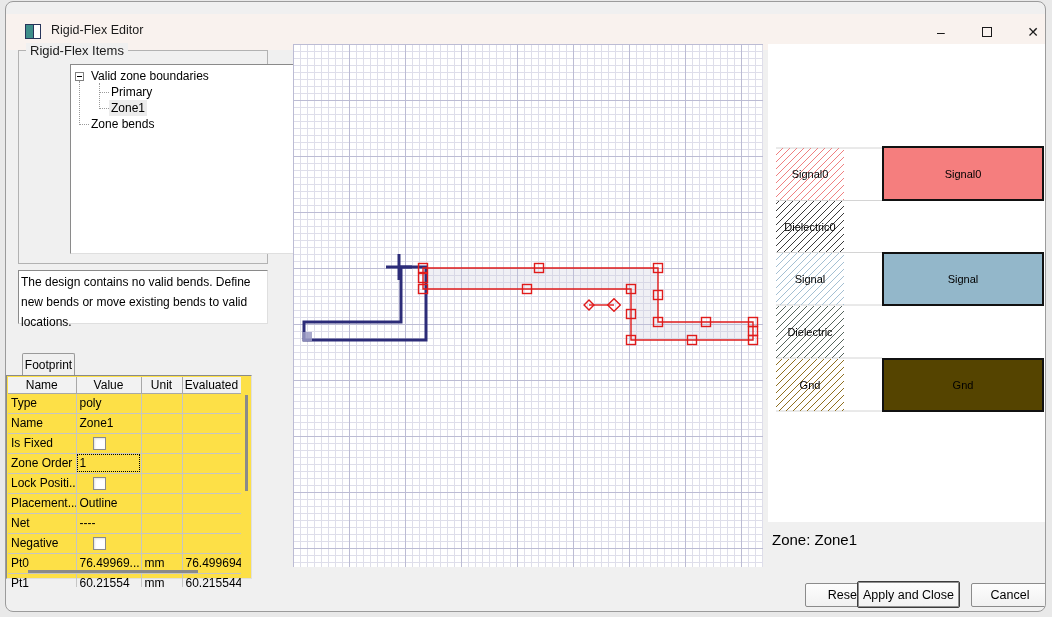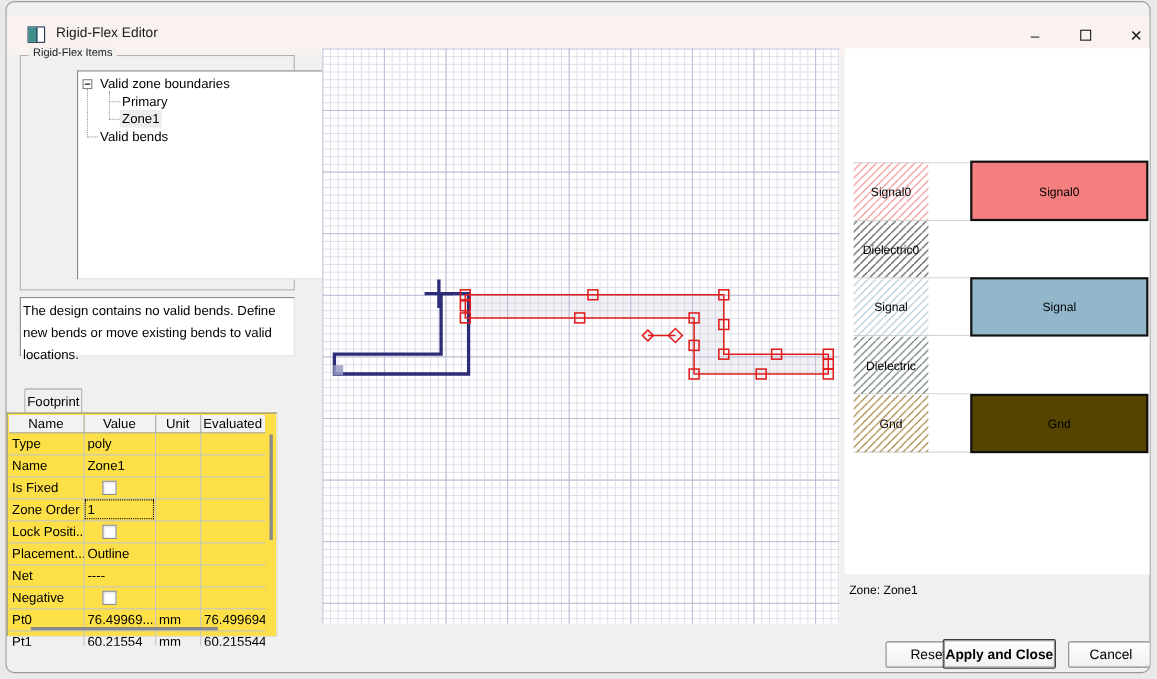--- a/index.html
+++ b/index.html
@@ -10,21 +10,21 @@
   #titlebar { position:absolute; left:0; top:12px; right:0; height:36px; background:#f9f2ee; }
   #title-icon { position:absolute; left:19px; top:10px; width:16px; height:15px; border:1px solid #27355a; background:#fff; }
   #title-icon .ic-left { position:absolute; left:0; top:0; width:8px; height:13px; background:#3e8e8a; border-right:1px solid #27355a; }
   #title-text { position:absolute; left:45px; top:9px; font-size:12.5px; color:#1a1a1a; }
   .win-btn { position:absolute; top:0; width:46px; height:36px; display:flex; align-items:center; justify-content:center;
              font-size:14px; color:#1a1a1a; cursor:default; }
   #btn-min { left:912px; } #btn-max { left:958px; } #btn-close { left:1004px; }
   #btn-max .sq { width:10px; height:10px; border:1.3px solid #1a1a1a; }
   
   #groupbox { position:absolute; left:12px; top:48px; width:250px; height:214px; border:1px solid #b2b2b2; }
-  #group-label { position:absolute; left:20px; top:41px; background:#f0f0f0; padding:0 4px; font-size:10px; color:#1a1a1a; }
+  #group-label { position:absolute; left:20px; top:41px; background:#f0f0f0; padding:0 4px; font-size:13px; color:#1a1a1a; }
   #treebox { position:absolute; left:20px; top:62px; width:236px; height:190px; background:#fff;
              border:1px solid #8a8a8a; border-right-color:#dfdfdf; border-bottom-color:#dfdfdf;margin-left:44px; }
   .guide-v { position:absolute; border-left:1px dotted #9a9a9a; width:0; }
   .guide-h { position:absolute; border-top:1px dotted #9a9a9a; height:0; }
   .tree-row { position:absolute; height:16px; display:flex; align-items:center; font-size:12px; color:#000; white-space:nowrap; }
   .expander { width:9px; height:9px; border:1px solid #808080; background:#fff; position:relative; margin-right:5px; flex:none; }
   .expander::before { content:""; position:absolute; left:1px; top:3px; width:5px; height:1px; background:#000; }
   .tree-label { padding:1px 2px; }
   .tree-label.selected { background:#ececec; }
   
@@ -54,26 +54,26 @@
   #canvas { position:absolute; left:287px; top:42px; width:470px; height:523px; background:#fff;
             background-image:
               linear-gradient(#bcbcd4 1px, transparent 1px),
               linear-gradient(90deg, #bcbcd4 1px, transparent 1px),
               linear-gradient(#dedeea 1px, transparent 1px),
               linear-gradient(90deg, #dedeea 1px, transparent 1px);
             background-size:56px 56px,56px 56px,7px 7px,7px 7px; }
   #canvas svg { position:absolute; left:0; top:0; }
   
   #stackpanel { position:absolute; left:762px; top:42px; width:281px; height:478px; background:#fff; }
-  #zone-label { position:absolute; left:766px; top:529px; font-size:11px; color:#000;text-align:center; }
+  #zone-label { position:absolute; left:766px; top:529px; font-size:15px; color:#000;text-align:center; }
   
   .btn { position:absolute; height:24px; background:linear-gradient(#fdfdfd,#f1f1f1); border:1px solid #8b8b8b;
          border-radius:2px; font-size:12.5px; display:flex; align-items:center; justify-content:center; cursor:default; }
   #btn-reset { left:763px; top:581px; width:78px;margin-left:36px; }
-  #btn-apply { left:851px; top:579px; width:103px; height:27px; border:1px solid #3c3c3c; box-shadow:0 0 0 1px #8f8f8f inset;font-weight:bold; }
+  #btn-apply { left:851px; top:579px; width:103px; height:27px; border:1px solid #3c3c3c; box-shadow:0 0 0 1px #8f8f8f inset; }
   #btn-cancel { left:965px; top:581px; width:78px; }
   text { font-family:"Liberation Sans", sans-serif; }
 </style>
 </head>
 <body>
 
 <div id="window">
 
   <div id="titlebar">
     <div id="title-icon">
@@ -99,21 +99,21 @@
       <span class="expander"></span>
       <span class="tree-label">Valid zone boundaries</span>
     </div>
     <div class="tree-row" style="left:38px;top:19px">
       <span class="tree-label">Primary</span>
     </div>
     <div class="tree-row" style="left:38px;top:35px">
       <span class="tree-label selected">Zone1</span>
     </div>
     <div class="tree-row" style="left:18px;top:51px">
-      <span class="tree-label">Valid bends</span>
+      <span class="tree-label">Zone bends</span>
     </div>
   </div>
 
   <div id="messagebox">The design contains no valid bends.  Define new bends or move existing bends to valid locations.</div>
 
   <div id="tab-footprint">Footprint</div>
   <div id="tablepanel">
     <div id="tablewrap">
       <table class="props">
         <colgroup>

